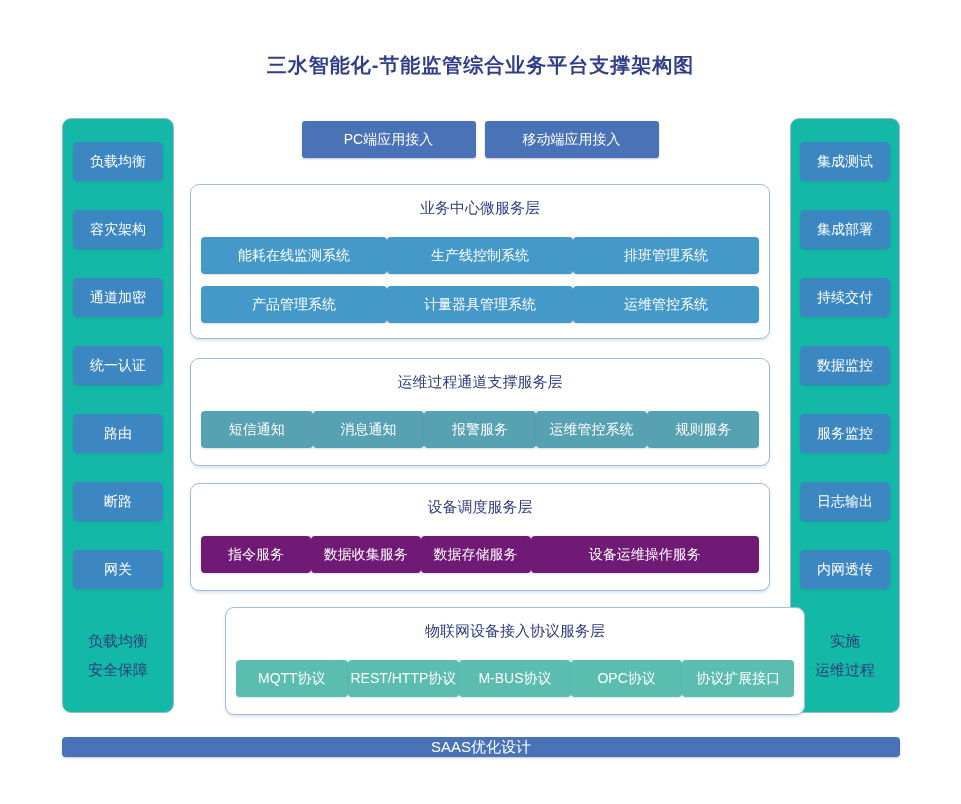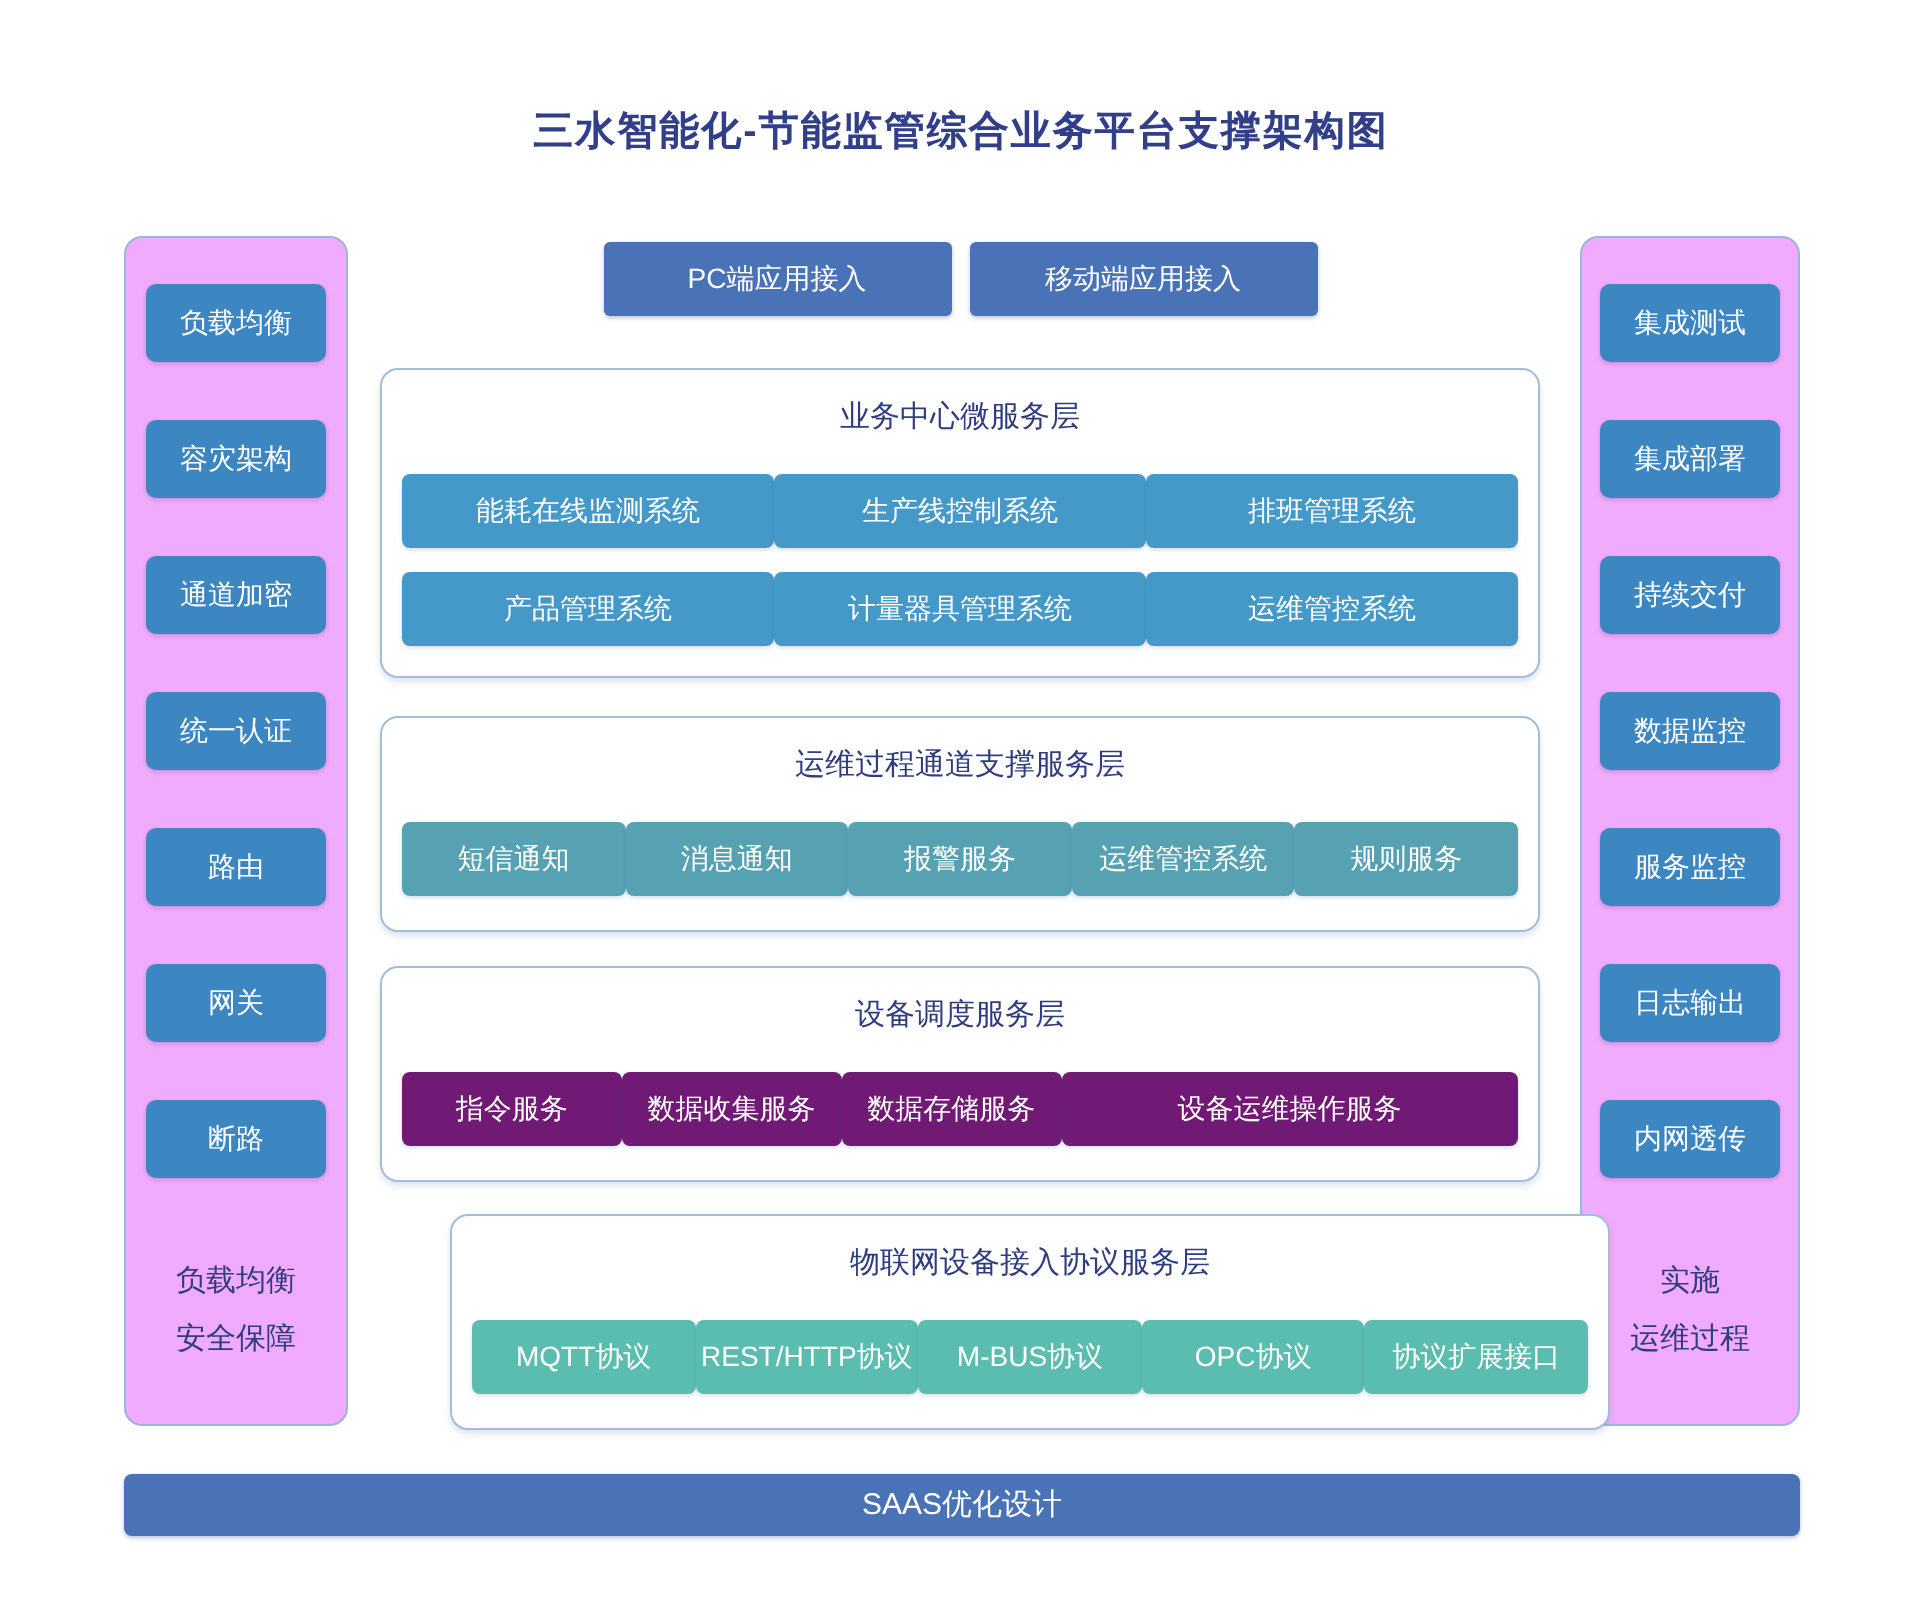--- a/index.html
+++ b/index.html
@@ -6,21 +6,21 @@
   body{
     width:961px;height:804px;position:relative;background:#ffffff;
     font-family:"Liberation Sans","DejaVu Sans",sans-serif;overflow:hidden;
   }
   .page-title{
     position:absolute;top:52px;left:0;width:100%;text-align:center;
     font-size:20px;font-weight:bold;color:#313e8a;letter-spacing:1px;
   }
   
   .side-panel{
-    position:absolute;top:118px;height:595px;background:#f0abfc;
+    position:absolute;top:118px;height:595px;background:#14b8a6;
     border:1px solid #9cb6d8;border-radius:9px;box-sizing:border-box;
     display:flex;flex-direction:column;align-items:center;padding-top:23px;
   }
   .side-panel.left{left:62px;width:112px;}
   .side-panel.right{left:790px;width:110px;}
   .side-btn{
     width:90px;height:39px;margin-bottom:29px;background:#3c86c2;border-radius:5px;
     color:#fff;font-size:14px;display:flex;align-items:center;justify-content:center;
     box-shadow:0 1px 2px rgba(40,80,120,.25);
   }
@@ -54,39 +54,39 @@
     display:flex;align-items:center;justify-content:center;text-align:center;
     box-shadow:0 1px 2px rgba(60,90,130,.2);
   }
   .svc-box.wide{flex:2.08;}
   .sec0 .svc-box{background:#4599c8;}
   .sec1 .svc-box{background:#57a2b2;}
   .sec2 .svc-box{background:#701a75;}
   .sec3 .svc-box{background:#5bbcb0;}
   
   .bottom-bar{
-    position:absolute;left:62px;top:737px;width:838px;height:31px;background:#4a72b6;
+    position:absolute;left:62px;top:737px;width:838px;height:20px;background:#4a72b6;
     border-radius:4px;color:#fff;font-size:15px;
     display:flex;align-items:center;justify-content:center;
     box-shadow:0 1px 2px rgba(40,60,120,.3);
   }
 </style>
 </head>
 <body>
 
 <div class="page-title">三水智能化-节能监管综合业务平台支撑架构图</div>
 
 <div class="side-panel left">
   <div class="side-btn">负载均衡</div>
   <div class="side-btn">容灾架构</div>
   <div class="side-btn">通道加密</div>
   <div class="side-btn">统一认证</div>
   <div class="side-btn">路由</div>
+  <div class="side-btn">断路</div>
   <div class="side-btn">网关</div>
-  <div class="side-btn">断路</div>
   <div class="side-caption">
     <div>负载均衡</div>
     <div>安全保障</div>
   </div>
 </div>
 
 <div class="side-panel right">
   <div class="side-btn">集成测试</div>
   <div class="side-btn">集成部署</div>
   <div class="side-btn">持续交付</div>

